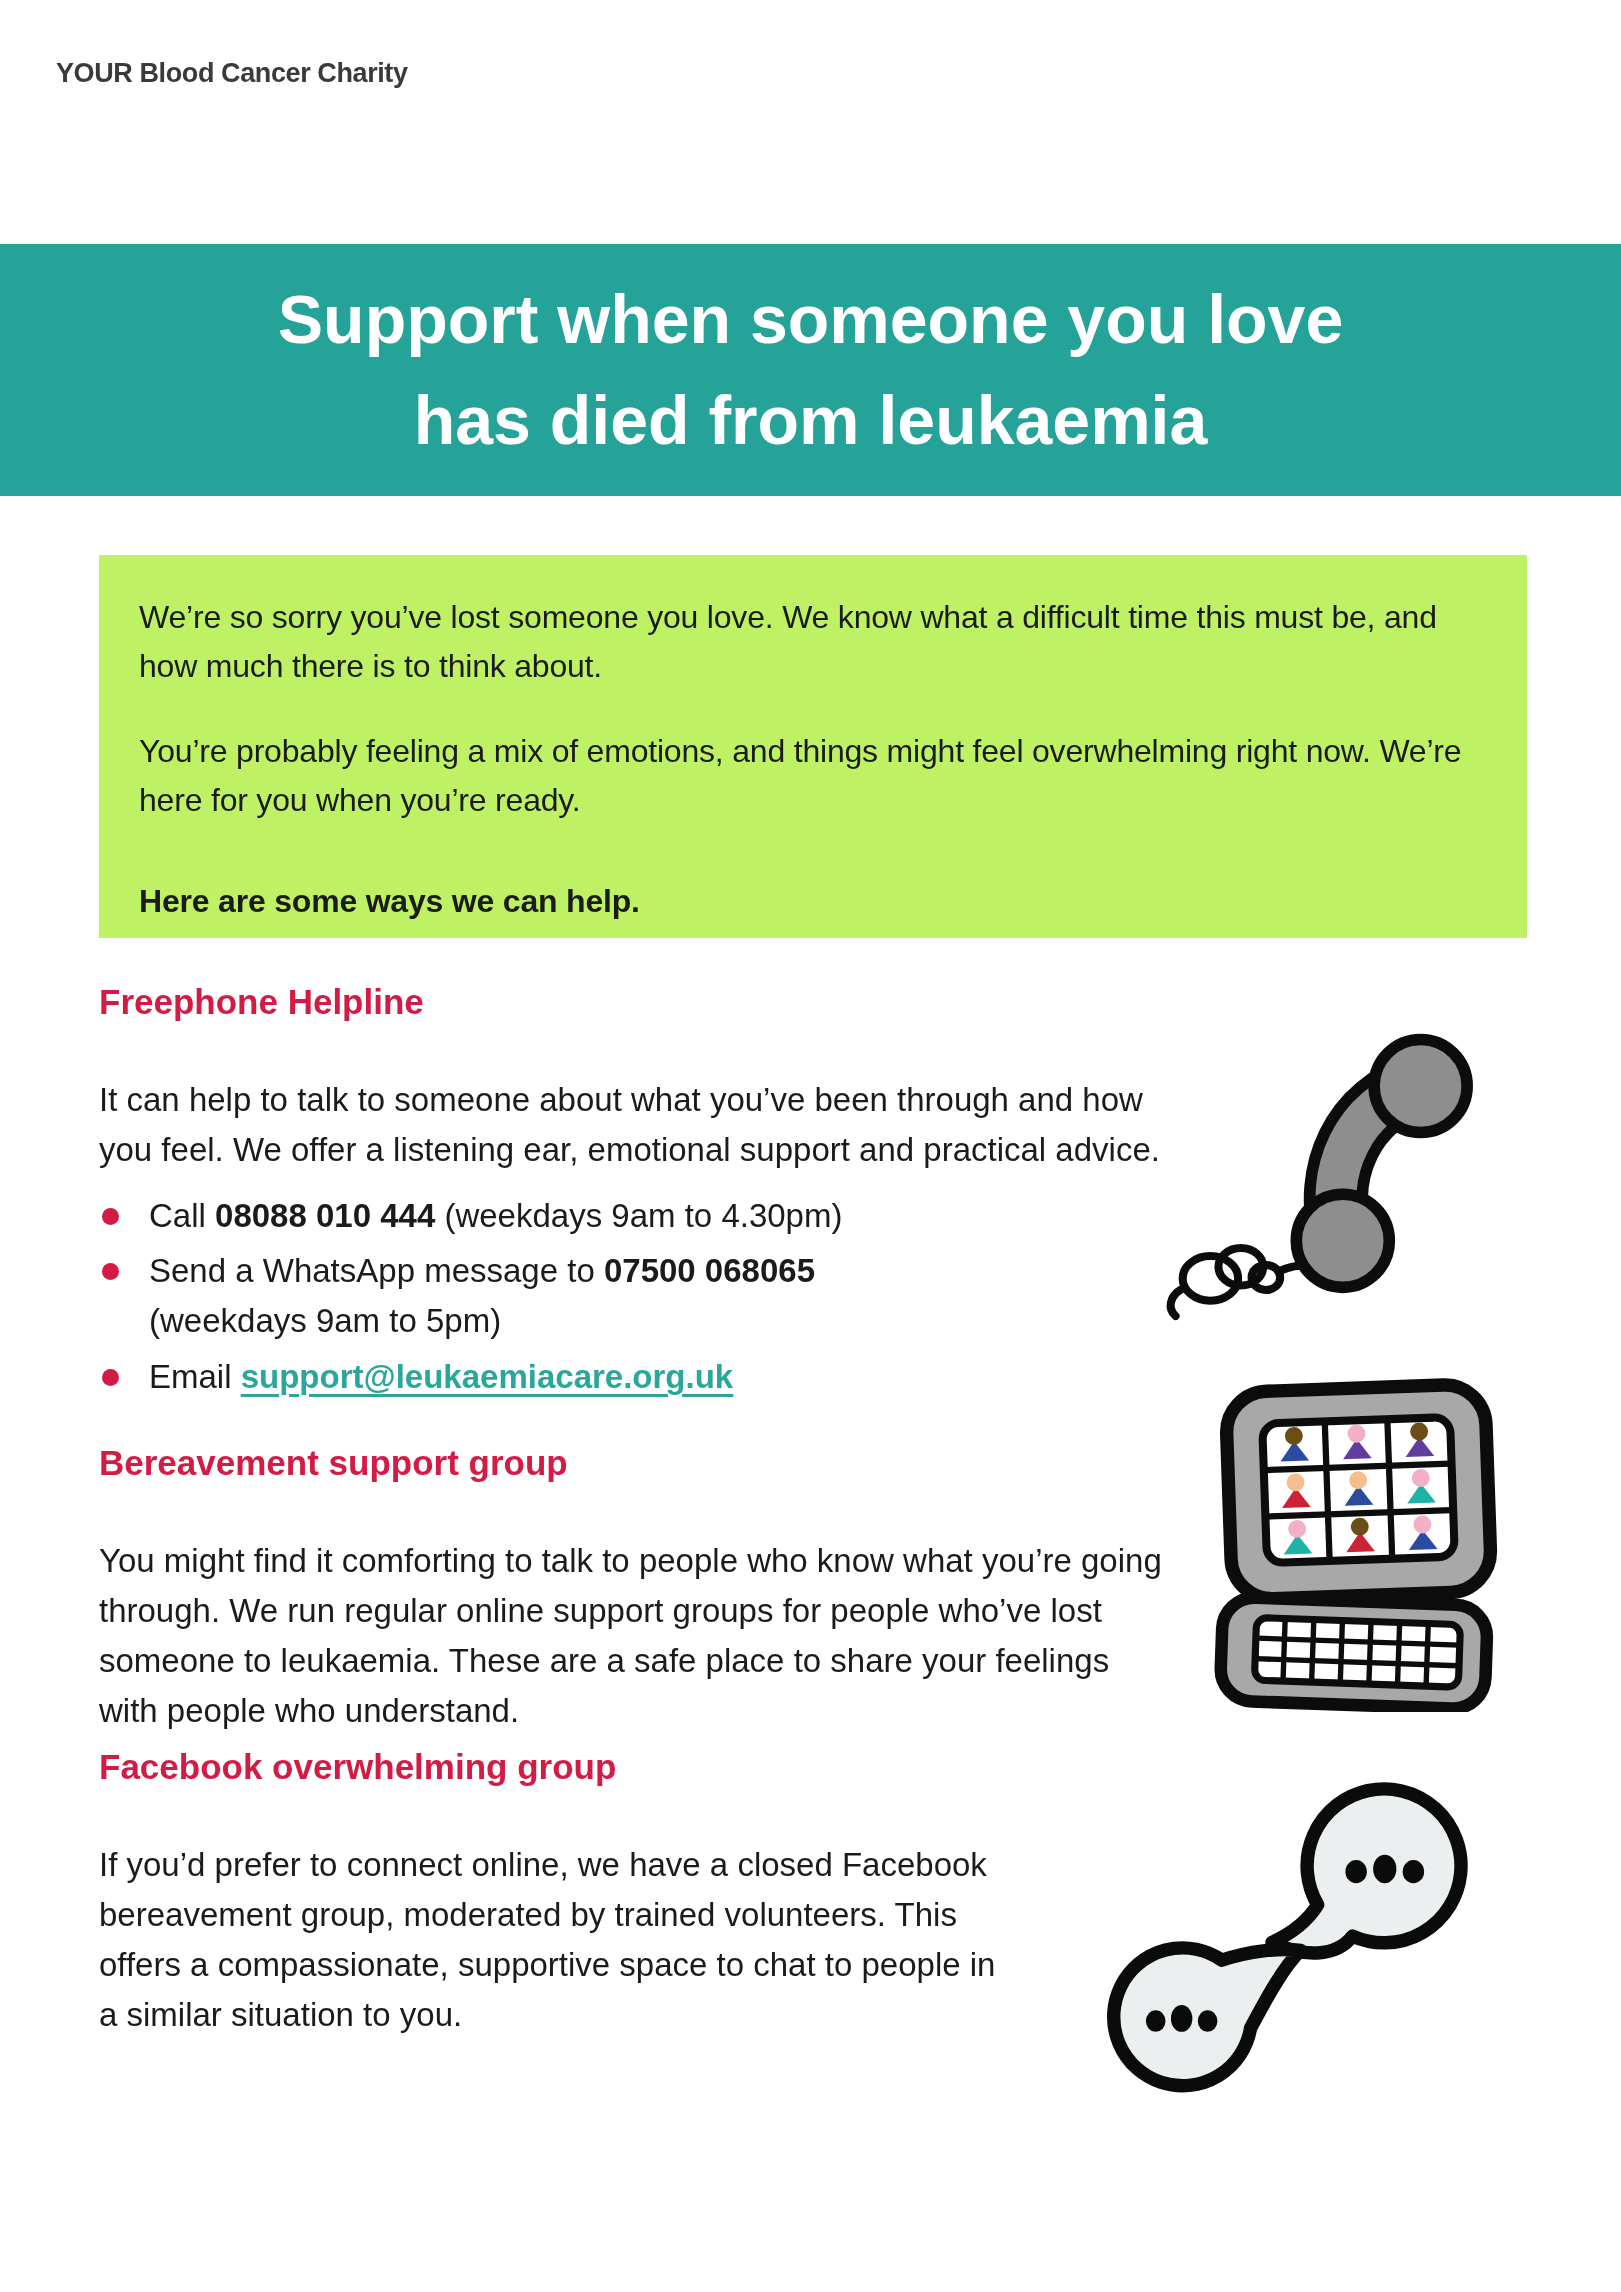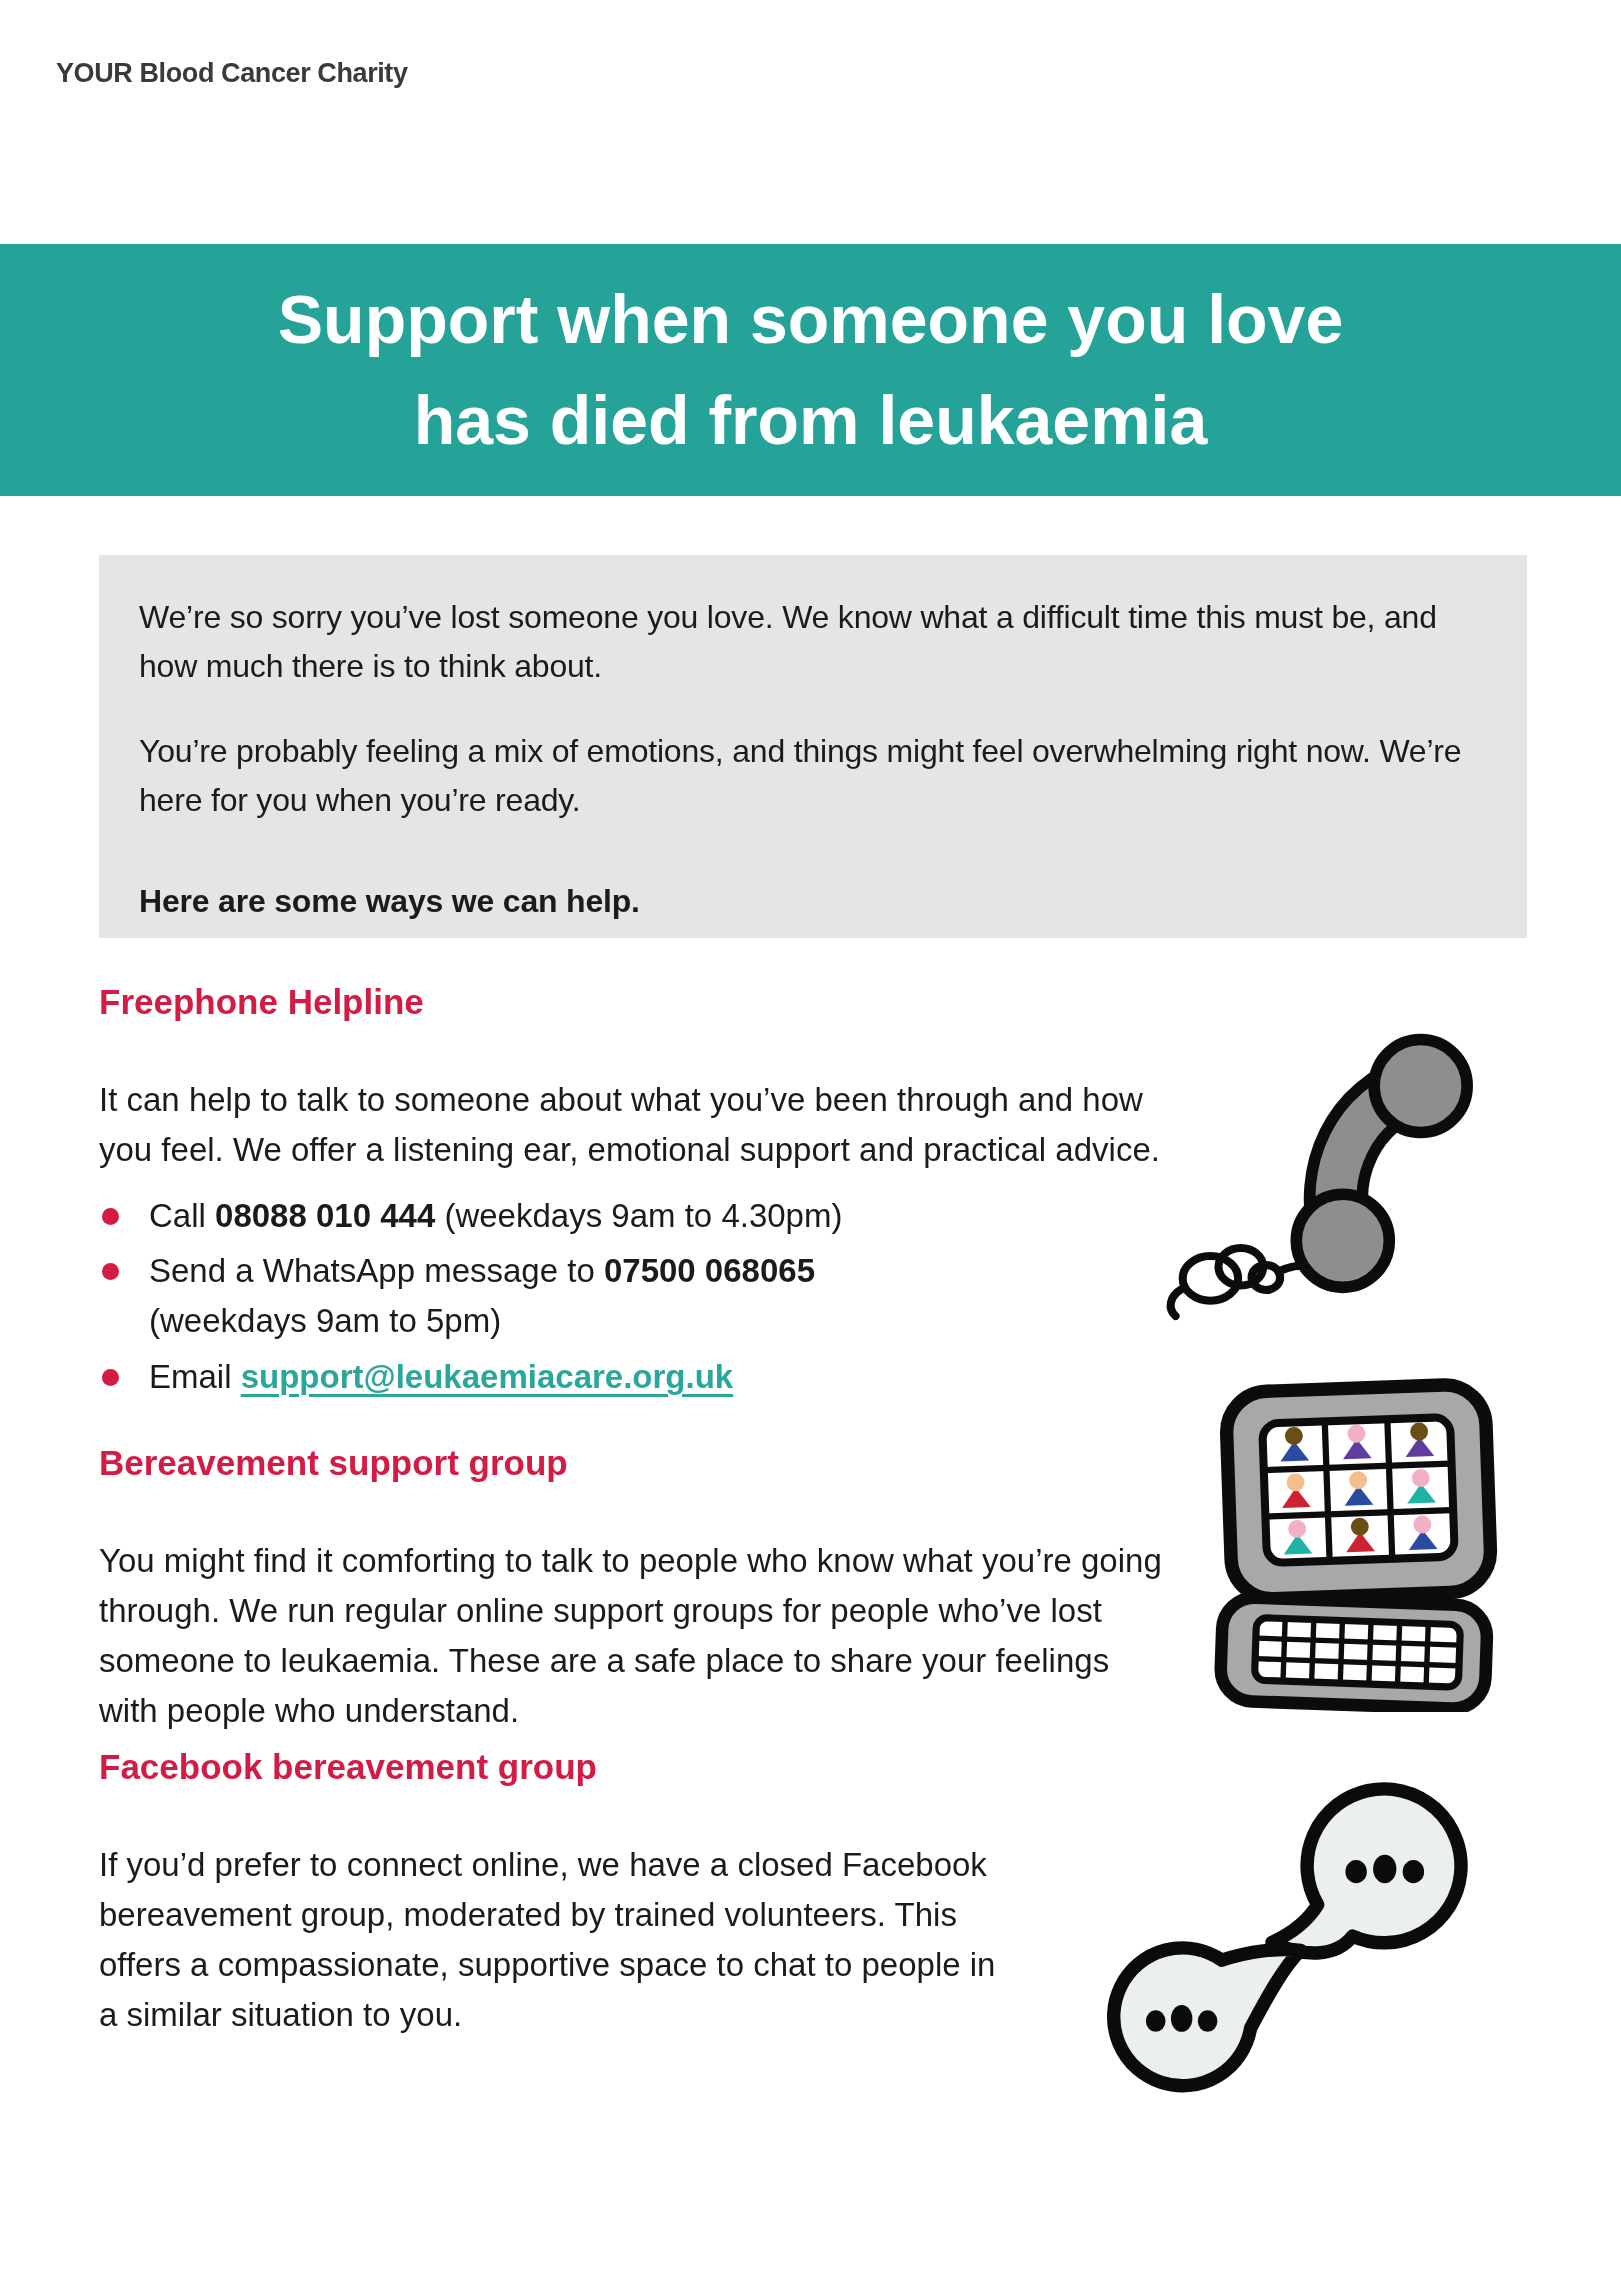--- a/index.html
+++ b/index.html
@@ -14,21 +14,21 @@
   #logo{left:56px;top:56px;text-align:center;}
   .brand{font-size:84px;font-weight:700;color:#D31C45;letter-spacing:-1.8px;line-height:1;white-space:nowrap;}
   .tagline{font-size:27px;font-weight:700;color:#3a3a3a;margin-top:2px;letter-spacing:-0.4px;white-space:nowrap;}
 
   
   #banner{left:0;top:244px;width:1621px;height:252px;background:#25A399;
     display:flex;flex-direction:column;justify-content:center;align-items:center;}
   .banner-line{color:#ffffff;font-weight:700;font-size:68px;line-height:101px;white-space:nowrap;}
 
   
-  #intro-box{left:99px;top:555px;width:1428px;height:383px;background:#e5e5e5;
+  #intro-box{left:99px;top:555px;width:1428px;height:383px;background:#bef264;
     box-sizing:border-box;padding:38px 27px 18px 40px;}
   #intro-box p{margin:0 0 36px;font-size:32px;line-height:49px;letter-spacing:-0.2px;}
   #intro-box p.gap{margin-bottom:52px;}
   #intro-box p.emphasis{font-weight:700;margin:0;}
 
   
   .section-heading{margin:0;font-size:35px;font-weight:700;color:#D31C45;line-height:1.1;white-space:nowrap;}
   .body-text{font-size:33px;line-height:50px;}
 
   #helpline-heading{left:99px;top:983px;}
@@ -139,21 +139,21 @@
     <line x1="110" y1="279" x2="110" y2="347" stroke="#0c0c0c" stroke-width="6"></line>
     <line x1="142" y1="279" x2="142" y2="347" stroke="#0c0c0c" stroke-width="6"></line>
     <line x1="174" y1="279" x2="174" y2="347" stroke="#0c0c0c" stroke-width="6"></line>
     <line x1="206" y1="279" x2="206" y2="347" stroke="#0c0c0c" stroke-width="6"></line>
     <line x1="238" y1="279" x2="238" y2="347" stroke="#0c0c0c" stroke-width="6"></line>
     <line x1="47" y1="301" x2="273" y2="301" stroke="#0c0c0c" stroke-width="6"></line>
     <line x1="47" y1="324" x2="273" y2="324" stroke="#0c0c0c" stroke-width="6"></line>
   </g>
 </svg>
 
-<h2 id="facebook-heading" class="abs section-heading">Facebook bereavement group</h2>
+<h2 id="facebook-heading" class="abs section-heading">Facebook overwhelming group</h2>
 <p id="facebook-body" class="abs body-text">If you’d prefer to connect online, we have a closed Facebook bereavement group, moderated by trained volunteers. This offers a compassionate, supportive space to chat to people in a similar situation to you.</p>
 
 <svg id="bubbles-illustration" class="abs" width="519" height="403" viewBox="0 0 580 450">
   <g>
     <path d="M241,137 A86,86 0 1 1 280,172 C262,196 224,196 190,179 C214,168 230,155 241,137 Z" fill="#ECEFEF" stroke="#0b0b0b" stroke-width="15" stroke-linejoin="round"></path>
     <ellipse cx="284" cy="100" rx="12" ry="13" fill="#0b0b0b"></ellipse>
     <ellipse cx="316" cy="97" rx="13" ry="16" fill="#0b0b0b"></ellipse>
     <ellipse cx="348" cy="100" rx="12" ry="13" fill="#0b0b0b"></ellipse>
   </g>
   <g>

